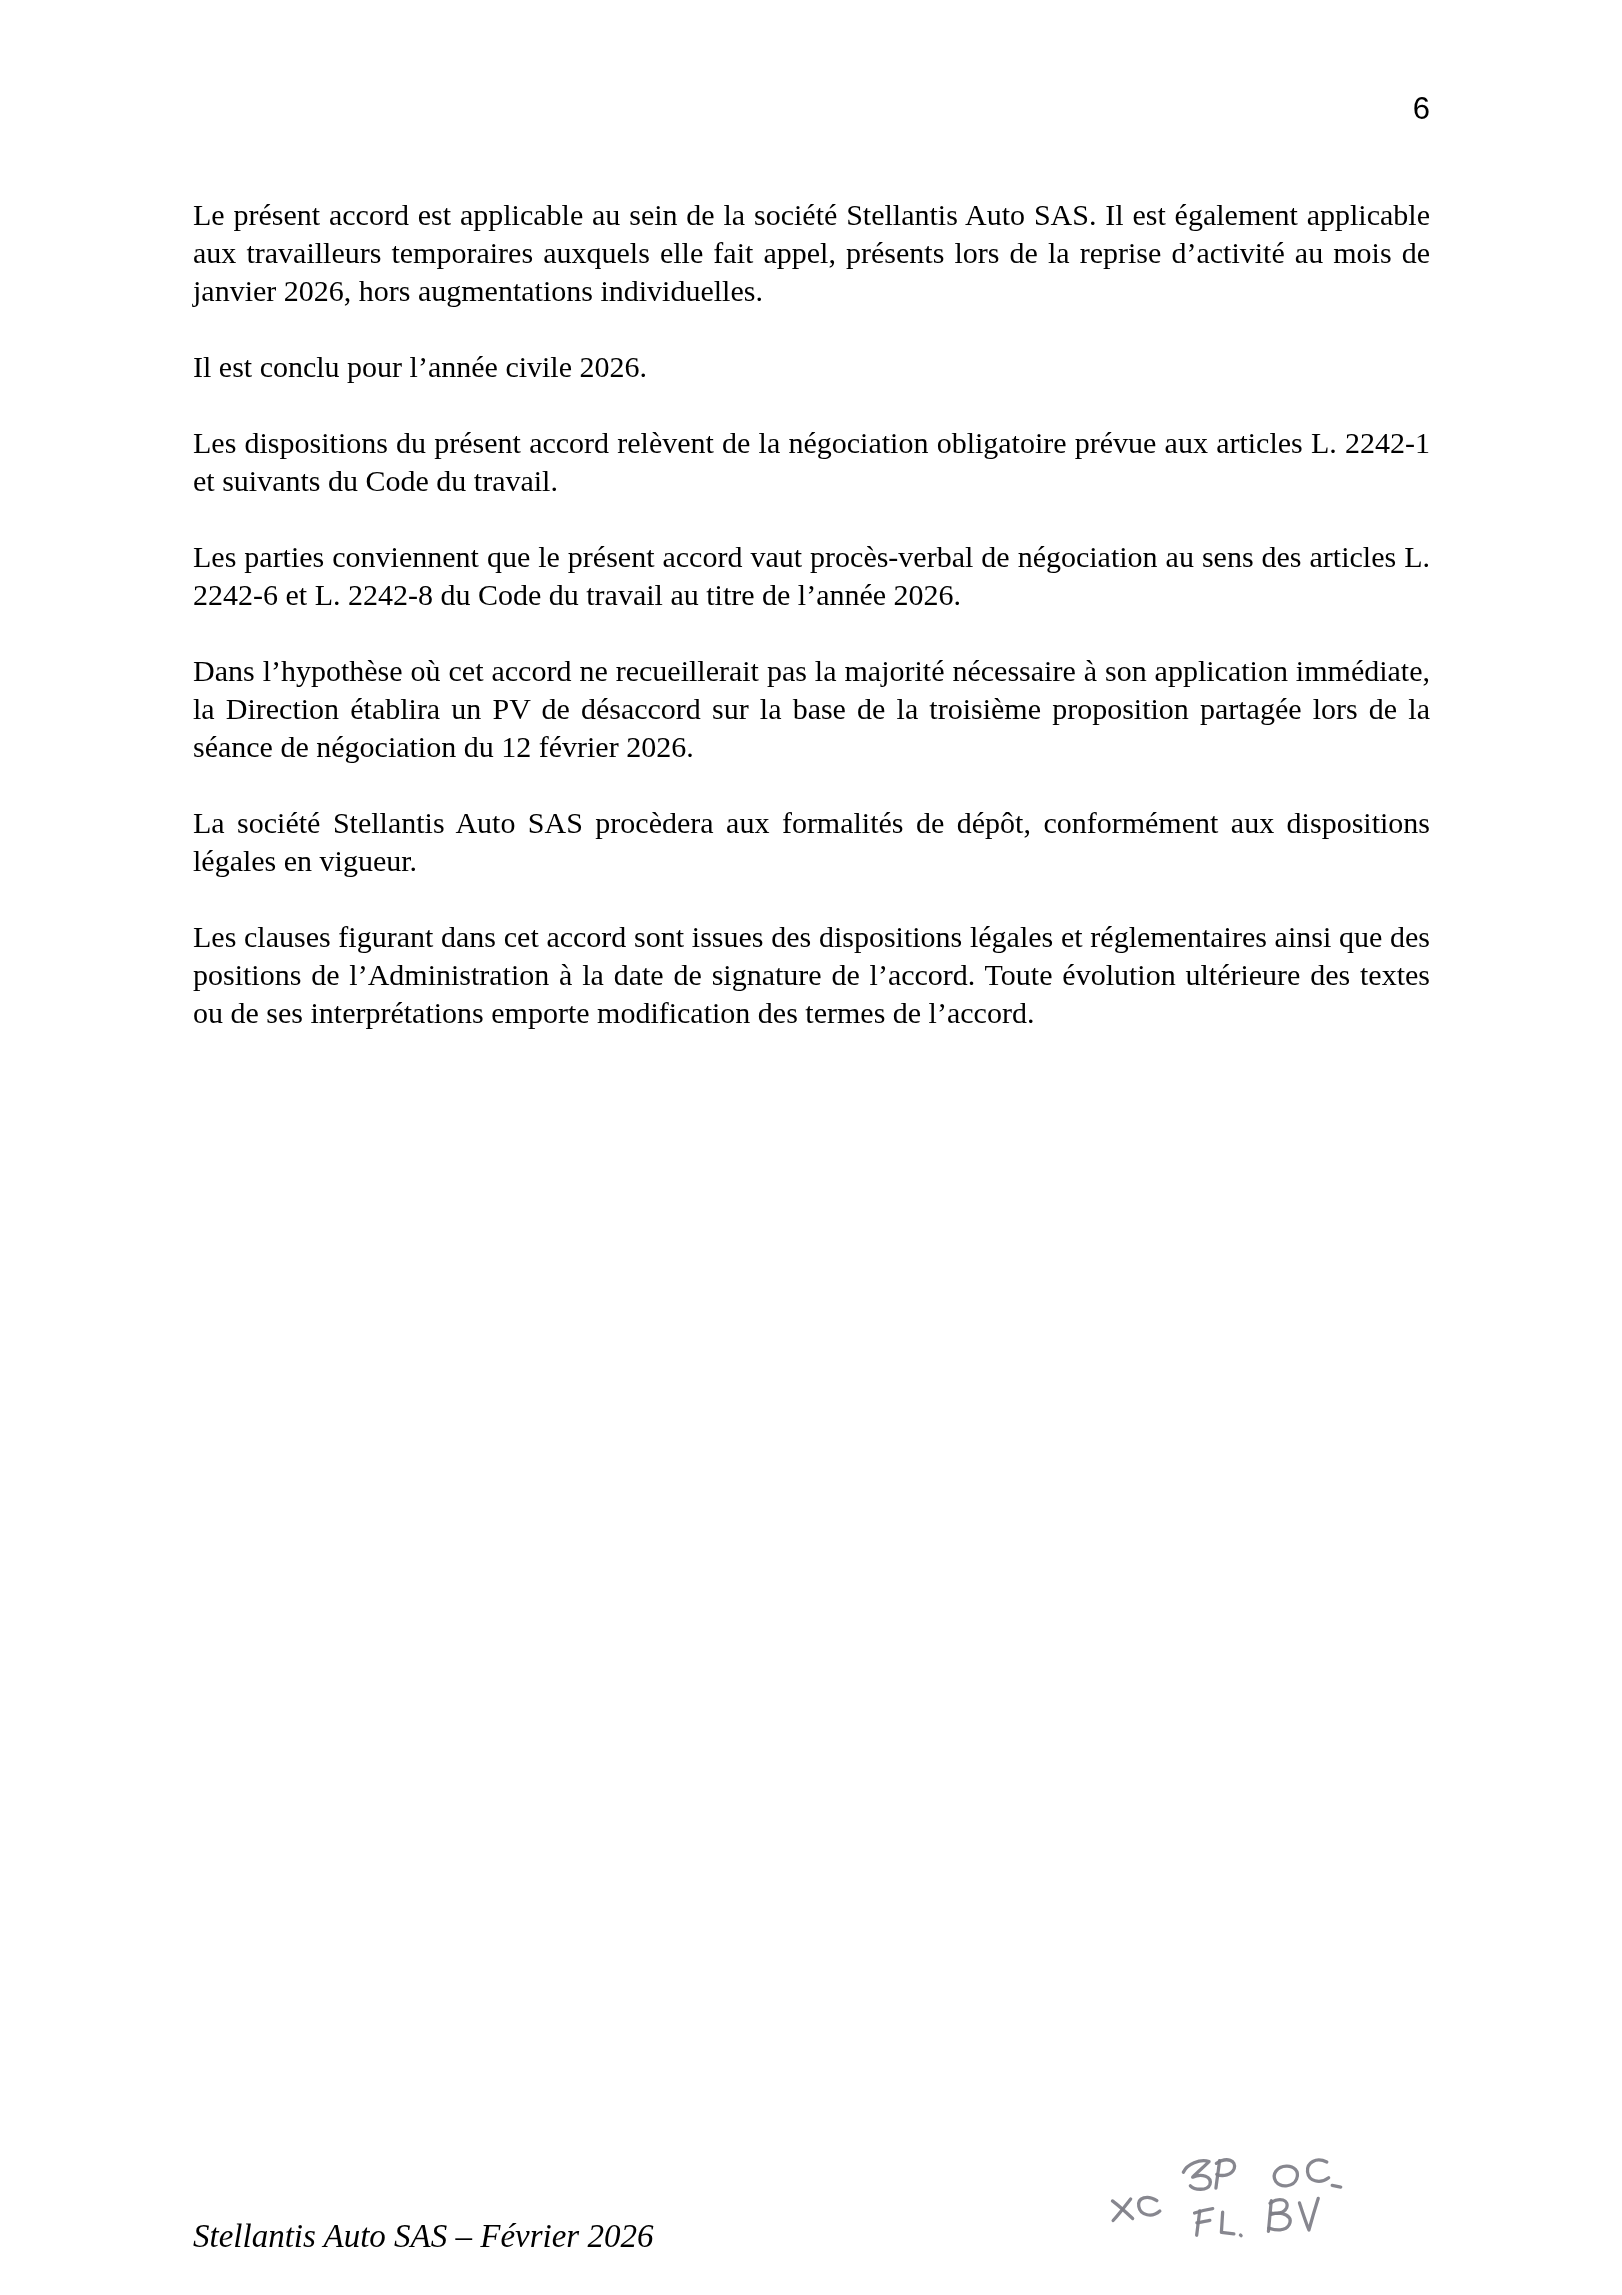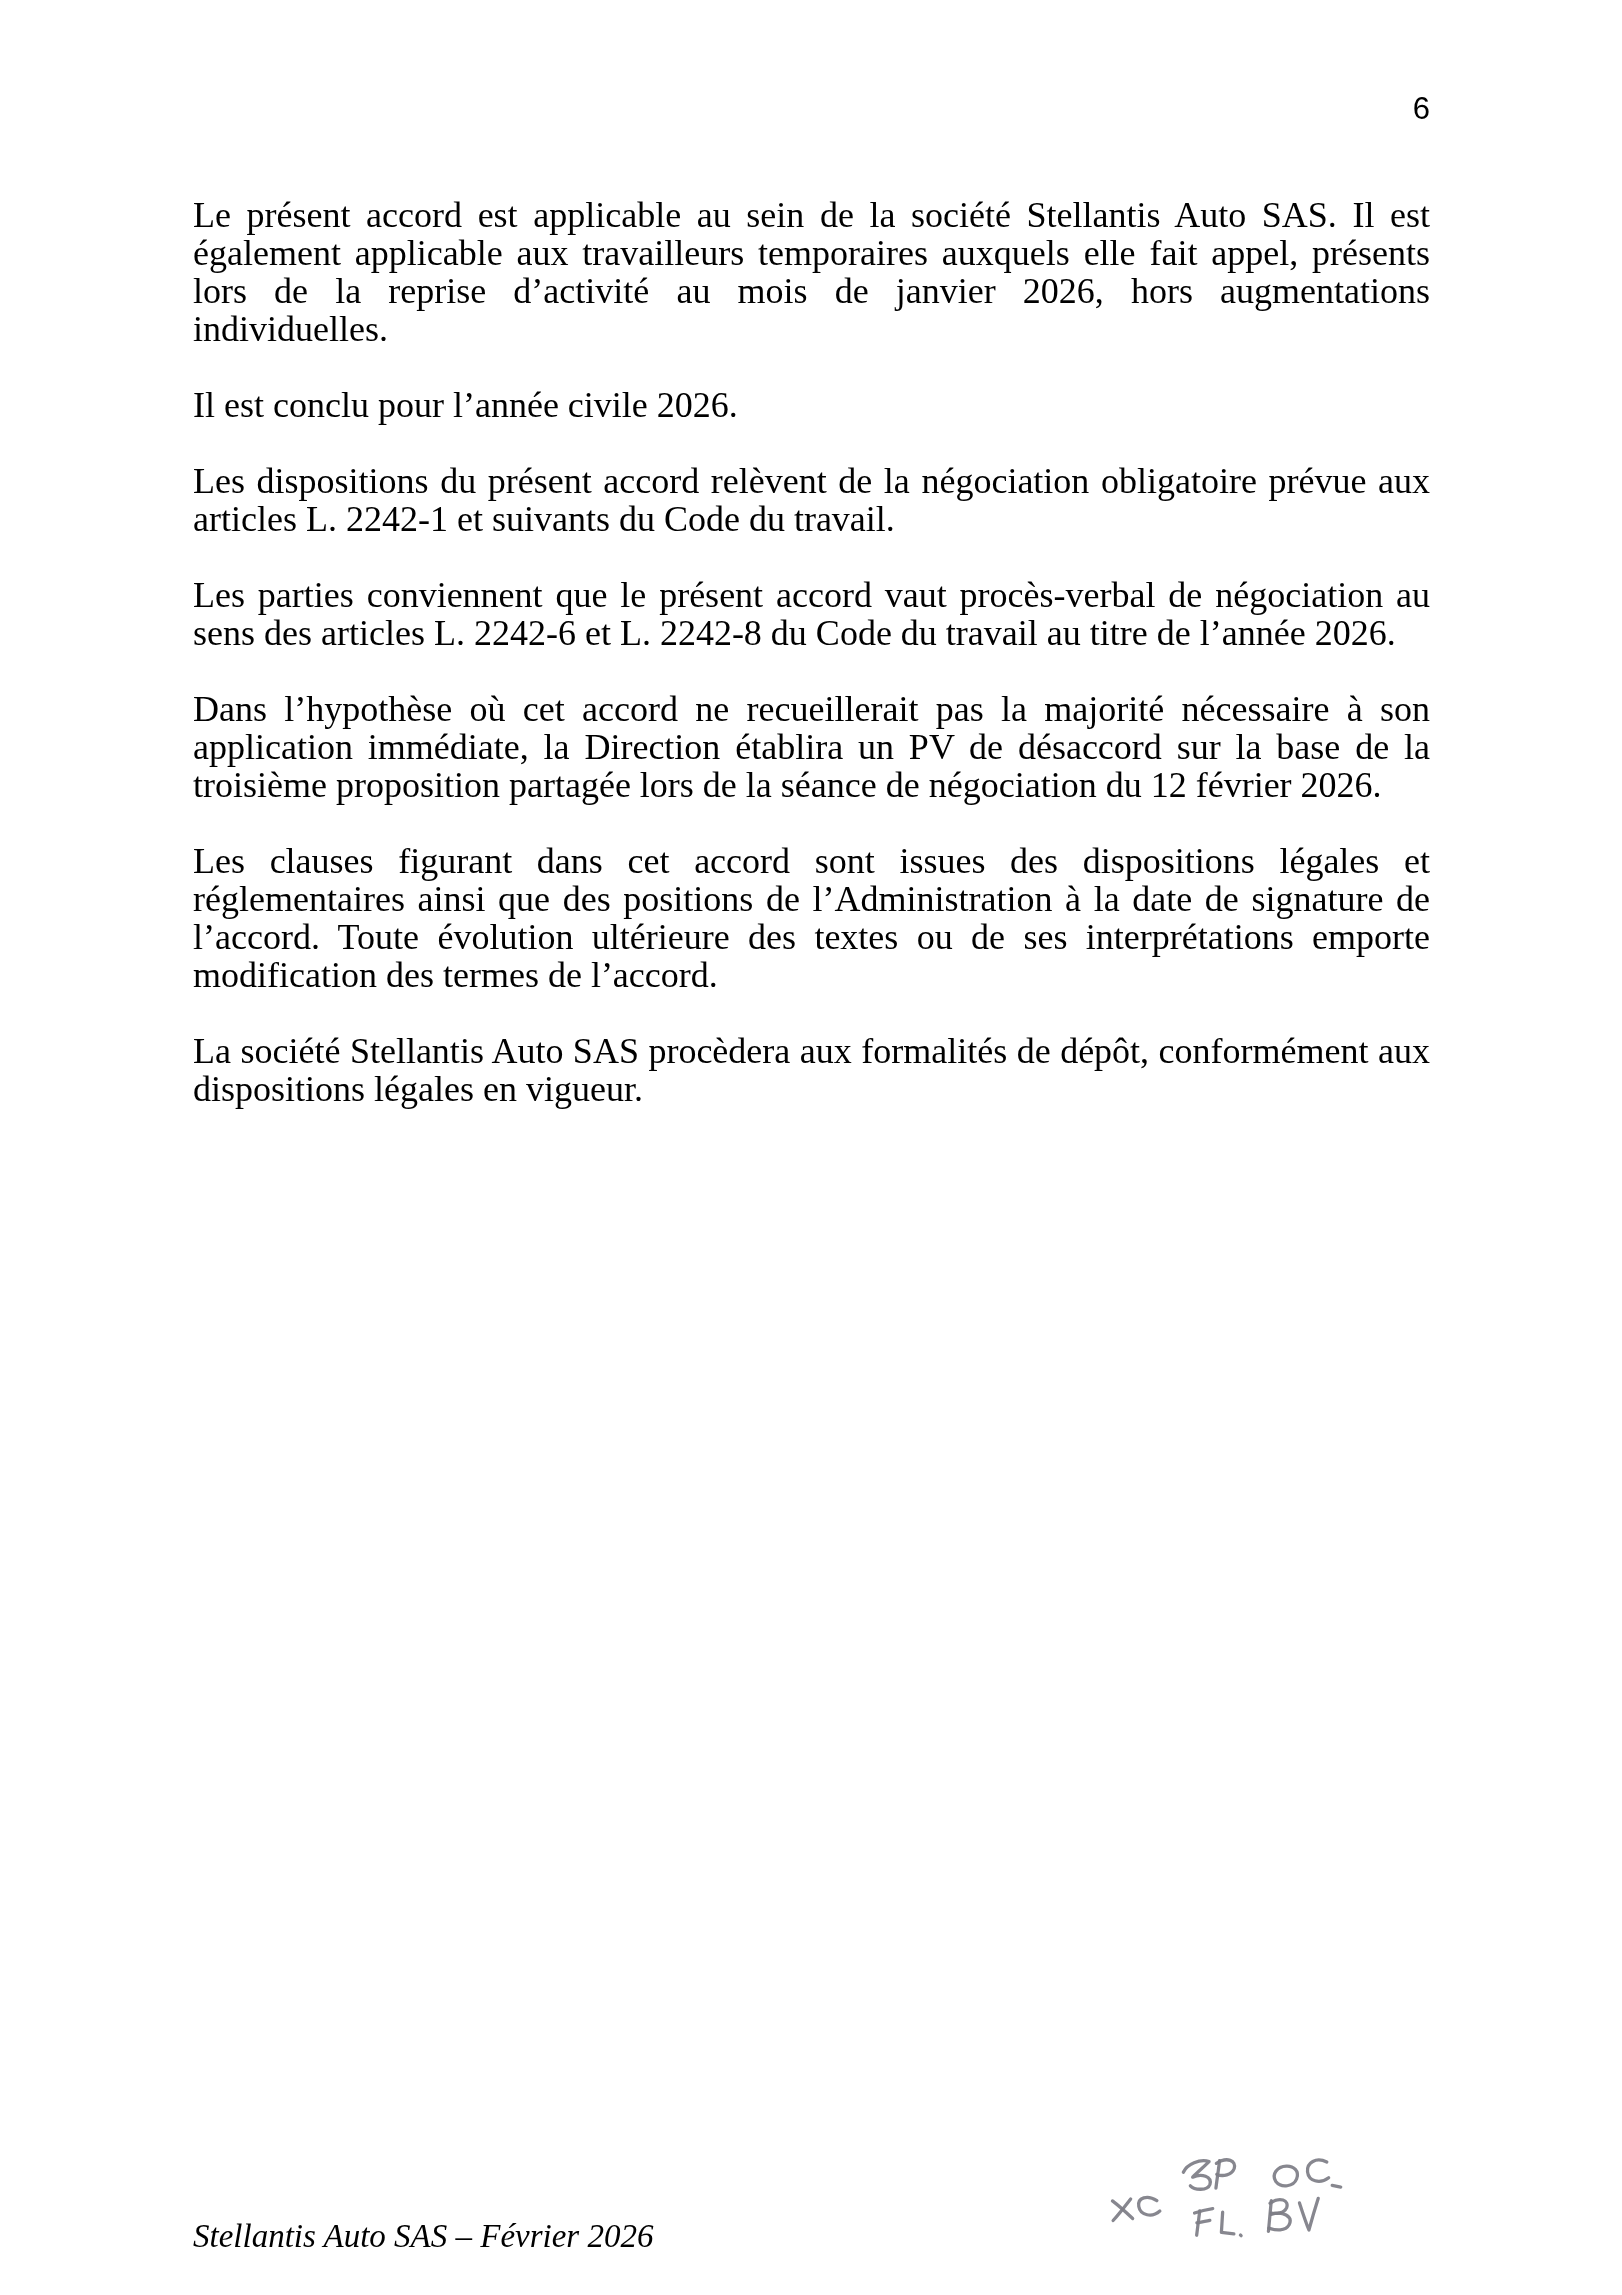--- a/index.html
+++ b/index.html
@@ -32,21 +32,21 @@
     right: 193px;
     top: 196px;
   }
   .heading {
     font-size: 33px;
     line-height: 38px;
     font-weight: bold;
     margin: 0 0 38px 0;
   }
   .content p {
-    font-size: 36px;
+    font-size: 30px;
     line-height: 38px;
     margin: 0 0 38px 0;
     text-align: justify;
   }
   .footer {
     position: absolute;
     left: 193px;
     top: 2217px;
     font-size: 33px;
     line-height: 38px;
@@ -81,23 +81,23 @@
     <p>Le présent accord est applicable au sein de la société Stellantis Auto SAS. Il est également applicable aux travailleurs temporaires auxquels elle fait appel, présents lors de la reprise d’activité au mois de janvier 2026, hors augmentations individuelles.</p>
 
     <p>Il est conclu pour l’année civile 2026.</p>
 
     <p>Les dispositions du présent accord relèvent de la négociation obligatoire prévue aux articles L. 2242-1 et suivants du Code du travail.</p>
 
     <p>Les parties conviennent que le présent accord vaut procès-verbal de négociation au sens des articles L. 2242-6 et L. 2242-8 du Code du travail au titre de l’année 2026.</p>
 
     <p>Dans l’hypothèse où cet accord ne recueillerait pas la majorité nécessaire à son application immédiate, la Direction établira un PV de désaccord sur la base de la troisième proposition partagée lors de la séance de négociation du 12 février 2026.</p>
 
+    <p>La société Stellantis Auto SAS procèdera aux formalités de dépôt, conformément aux dispositions légales en vigueur.</p>
+
     <p>Les clauses figurant dans cet accord sont issues des dispositions légales et réglementaires ainsi que des positions de l’Administration à la date de signature de l’accord. Toute évolution ultérieure des textes ou de ses interprétations emporte modification des termes de l’accord.</p>
-
-    <p>La société Stellantis Auto SAS procèdera aux formalités de dépôt, conformément aux dispositions légales en vigueur.</p>
   </div>
 
   <div class="footer">Stellantis Auto SAS – Février 2026</div>
 
   <svg class="initials-svg" viewBox="0 0 380 150" xmlns="http://www.w3.org/2000/svg" role="img">
     <g aria-label="XC">
       <path d="M20,72 C30,80 42,92 50,100"></path>
       <path d="M48,70 C38,82 28,94 20,102"></path>
       <path d="M88,74 C74,64 58,68 60,82 C62,96 80,100 92,90"></path>
     </g>

